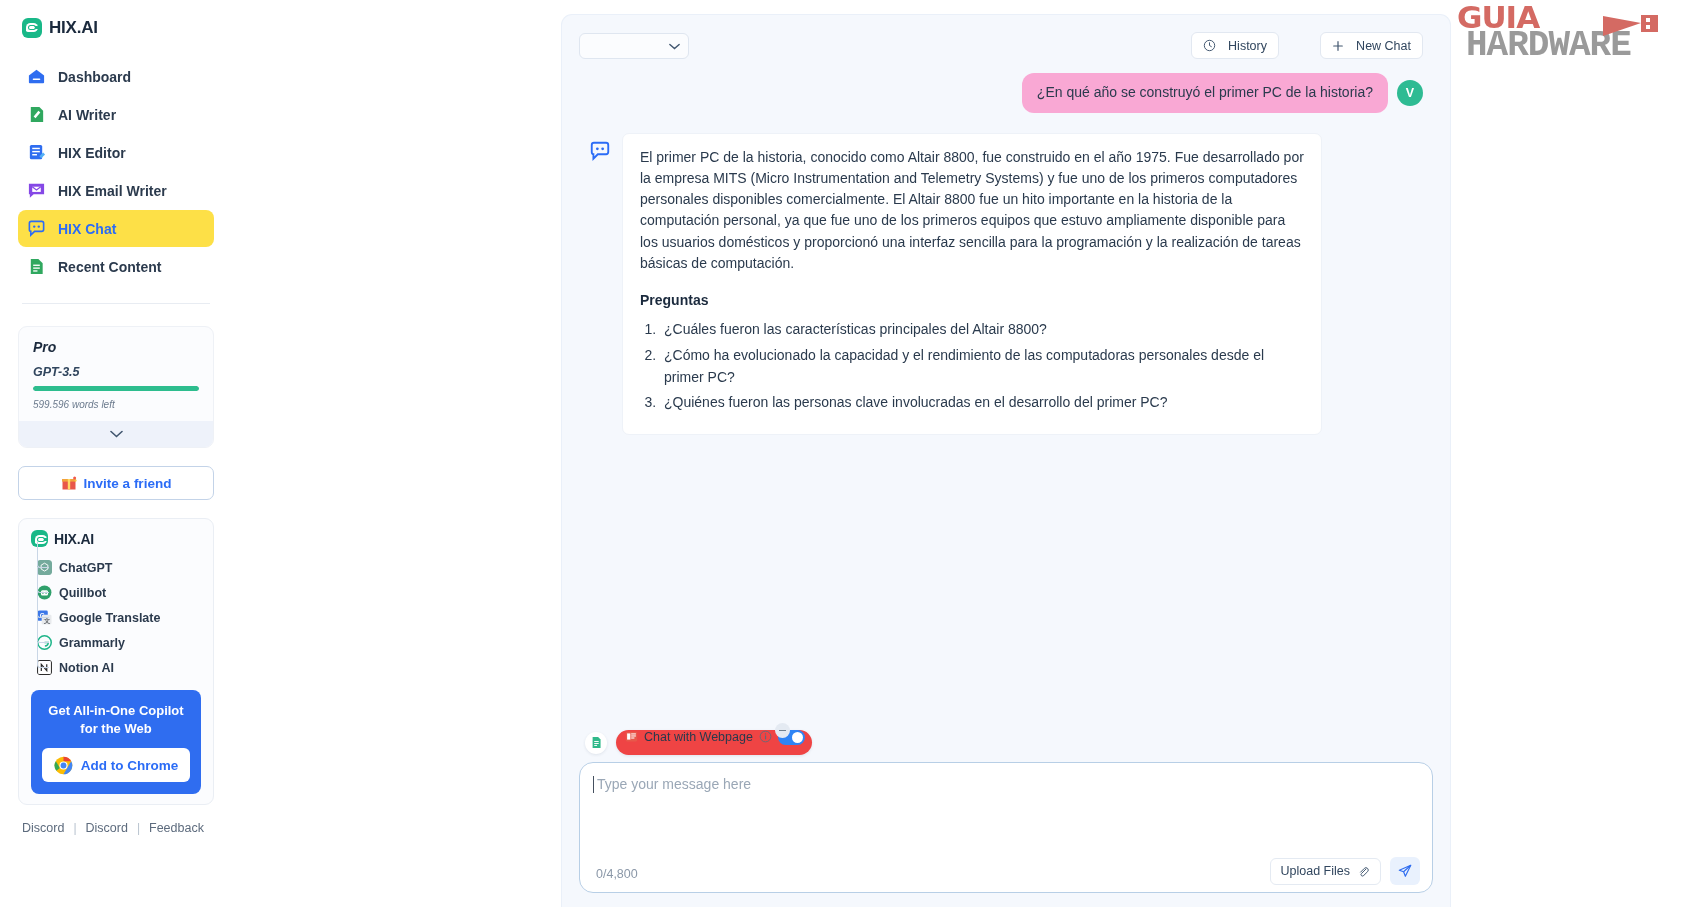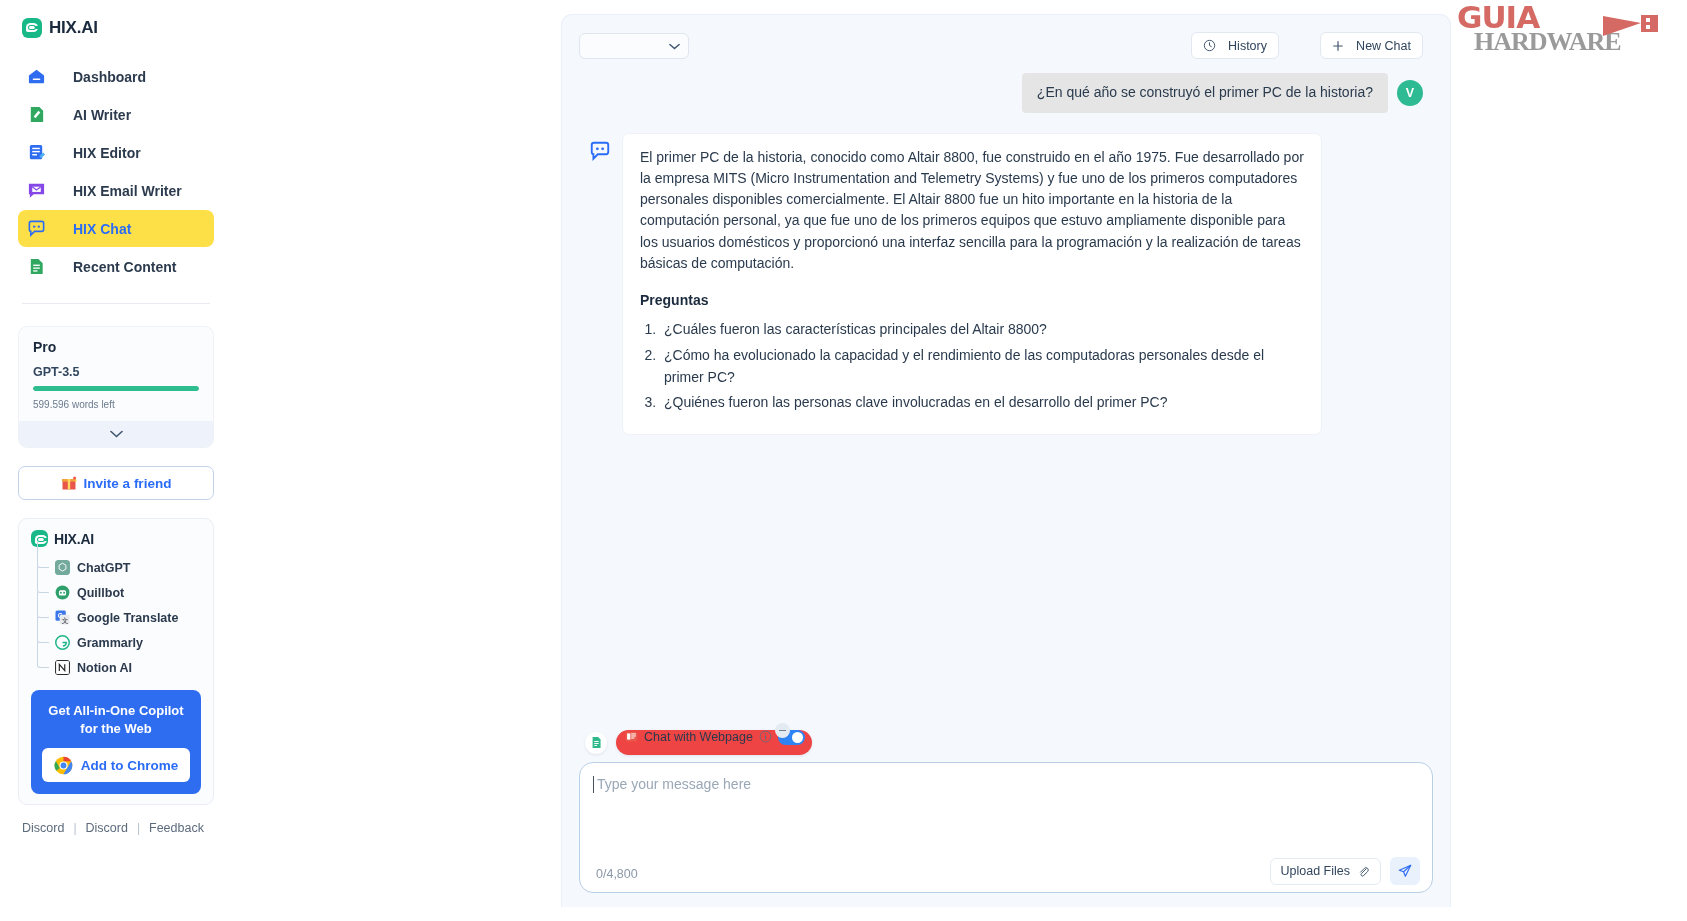--- a/index.html
+++ b/index.html
@@ -31,35 +31,35 @@
   }
   .brand-mark::before {
     content: ""; position: absolute; left: 7px; top: 8px; z-index: 2;
     width: 6px; height: 3px; border-radius: 2px;
     box-shadow: 0 0 0 1px #19b888, 4px 0 0 0 #19b888;
   }
   .brand-name { font-size: 17px; font-weight: 700; color: #1b2a3d; letter-spacing: -0.2px; }
 
   .nav { margin-top: 10px; display: flex; flex-direction: column; gap: 1px; }
   .nav-item {
-    display: flex; align-items: center; gap: 27px;
+    display: flex; align-items: center; gap: 12px;
     height: 37px; padding: 0 9px; border-radius: 8px;
     font-size: 14px; font-weight: 600; color: #2b3a4d;
     cursor: pointer;
   }
   .nav-item.active { background: #fde047; color: #2b6cf6; }
   .nav-icon { width: 19px; height: 19px; flex: 0 0 19px; display: block; }
 
   .divider { height: 1px; background: #e8ecf2; margin: 18px 4px 0 4px; }
 
   .plan-card {
     margin-top: 22px; border-radius: 9px; background: #fbfcfe;
     border: 1px solid #eef1f6; overflow: hidden;
   }
-  .plan-body { padding: 12px 14px 11px 14px; }
+  .plan-body { padding: 12px 14px 11px 14px; font-style: italic; }
   .plan-title { font-size: 14px; font-weight: 700; color: #1b2a3d; }
   .plan-model { font-size: 12.5px; font-weight: 700; color: #31465e; margin-top: 10px; }
   .plan-bar { height: 5px; border-radius: 3px; background: #e3e8ef; margin-top: 7px; overflow: hidden; }
   .plan-bar > i { display: block; height: 100%; background: #2dbd8e; border-radius: 3px; }
   .plan-words { font-size: 10px; color: #6b7a8d; margin-top: 8px; }
   .plan-expand {
     height: 26px; background: #eef2fa; display: flex;
     align-items: center; justify-content: center; cursor: pointer;
   }
 
@@ -72,21 +72,21 @@
   .ext-card {
     margin-top: 18px; border: 1px solid #eaeef4; border-radius: 9px;
     background: #fbfcfe; padding: 11px 12px 10px 12px;
   }
   .ext-head { display: flex; align-items: center; gap: 6px; }
   .ext-head .brand-name { font-size: 14px; }
   .ext-list { margin: 8px 0 0 6px; display: flex; flex-direction: column; }
   .ext-item {
     display: flex; align-items: center; gap: 7px; height: 25px;
     font-size: 12.5px; font-weight: 600; color: #2b3a4d; position: relative;
-    padding-left: 18px; cursor: pointer;
+    cursor: pointer;
   }
   .ext-item::before {
     content: ""; position: absolute; left: 0; top: -13px;
     width: 11px; height: 25px; border-left: 1px solid #c9d6e6; border-bottom: 1px solid #c9d6e6;
     border-bottom-left-radius: 3px;
   }
   .ext-ico { width: 15px; height: 15px; flex: 0 0 15px; border-radius: 3px; }
 
   .promo {
     margin-top: 10px; background: #2f6df0; border-radius: 8px;
@@ -123,21 +123,21 @@
     border-radius: 6px; background: #fff; display: flex; align-items: center;
     gap: 12px; padding: 0 11px; font-size: 12.5px; color: #31465e;
     font-weight: 500; cursor: pointer;
   }
   #btn-history { right: 171px; }
   #btn-newchat { right: 27px; }
 
   
   .msg-user-row { display: flex; justify-content: flex-end; align-items: center; gap: 9px; padding: 0 27px; }
   .bubble-user {
-    background: #e5e5e5; border-radius: 4px; padding: 10px 15px;
+    background: #f9a8d4; border-radius: 12px; padding: 10px 15px;
     font-size: 14px; color: #2a3a4d; line-height: 1.4; max-width: 560px;
   }
   .avatar {
     width: 26px; height: 26px; border-radius: 50%; background: #2ebb93;
     color: #fff; font-size: 12.5px; font-weight: 700;
     display: flex; align-items: center; justify-content: center; flex: 0 0 26px;
   }
   .msg-ai-row { display: flex; gap: 11px; padding: 20px 27px 0 27px; }
   .ai-badge { width: 22px; height: 22px; flex: 0 0 22px; margin-top: 7px; }
   .bubble-ai {
@@ -201,22 +201,22 @@
     display: flex; align-items: center; justify-content: center; cursor: pointer;
   }
 
   
   #watermark {
     position: absolute; right: 10px; top: 4px; width: 220px; height: 62px;
     pointer-events: none; user-select: none;
   }
   .wm-top { font-size: 31px; font-weight: 900; color: #d46a63; letter-spacing: -1px; line-height: 0.9;
             font-family: "DejaVu Sans", sans-serif; }
-  .wm-bot { font-size: 26px; font-weight: 900; color: #9a9a9a; letter-spacing: -1px; line-height: 0.9;
-            font-family: Liberation Serif, serif; margin-top: -2px; margin-left: 17px; }
+  .wm-bot { font-size: 36px; font-weight: 900; color: #9a9a9a; letter-spacing: -1px; line-height: 0.9;
+            font-family: Liberation Mono, monospace; margin-top: -2px; margin-left: 9px; }
   .wm-plug { position: absolute; right: 2px; top: 6px; }
 </style>
 </head>
 <body>
 
 <aside id="sidebar">
 
   <div class="brand">
     <span class="brand-mark"></span>
     <span class="brand-name">HIX.AI</span>

